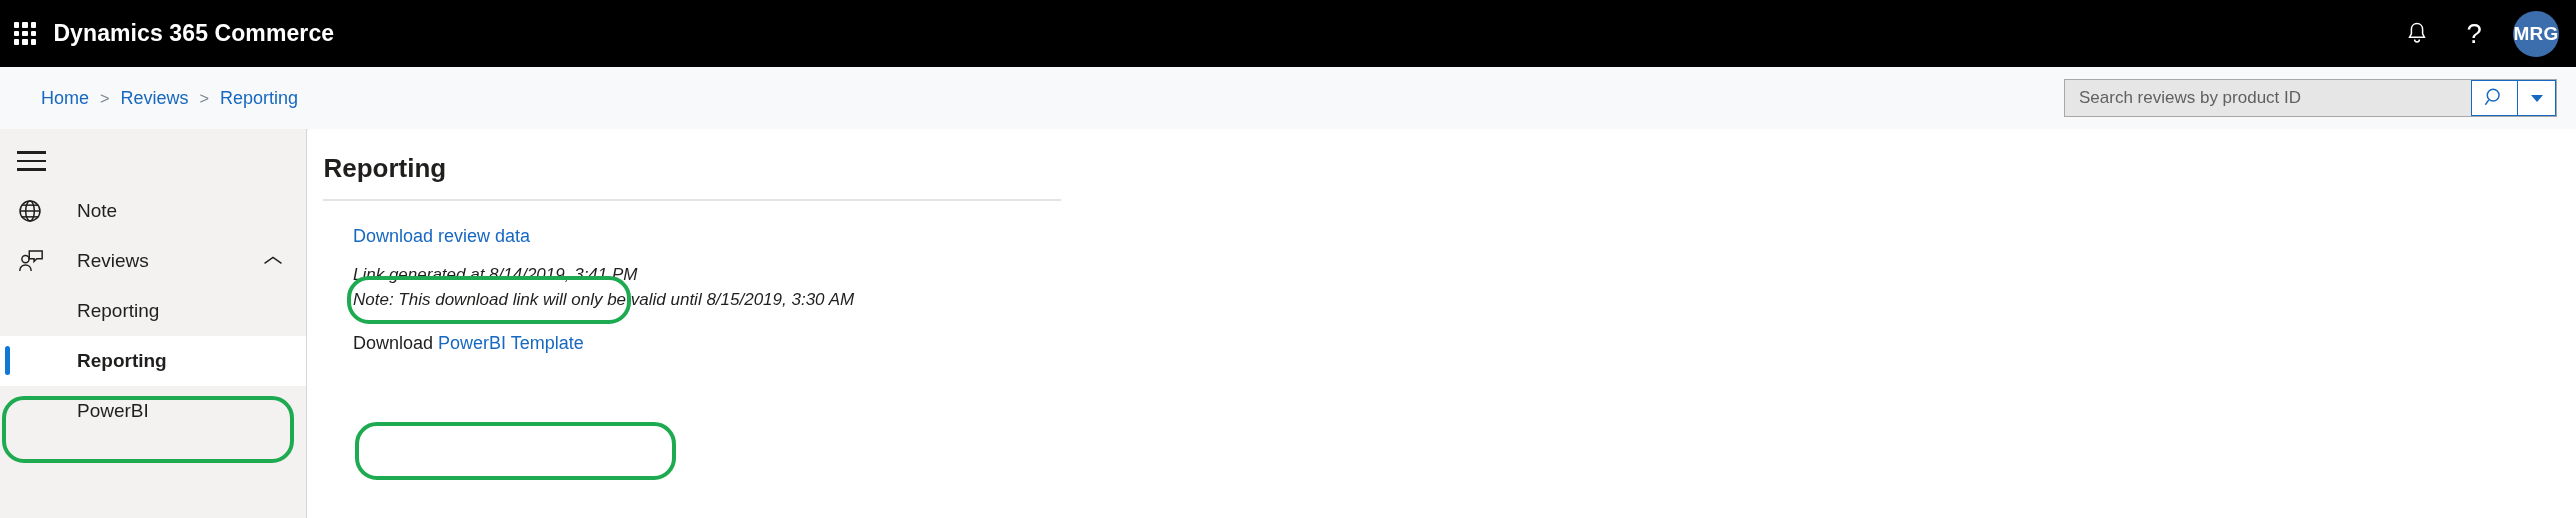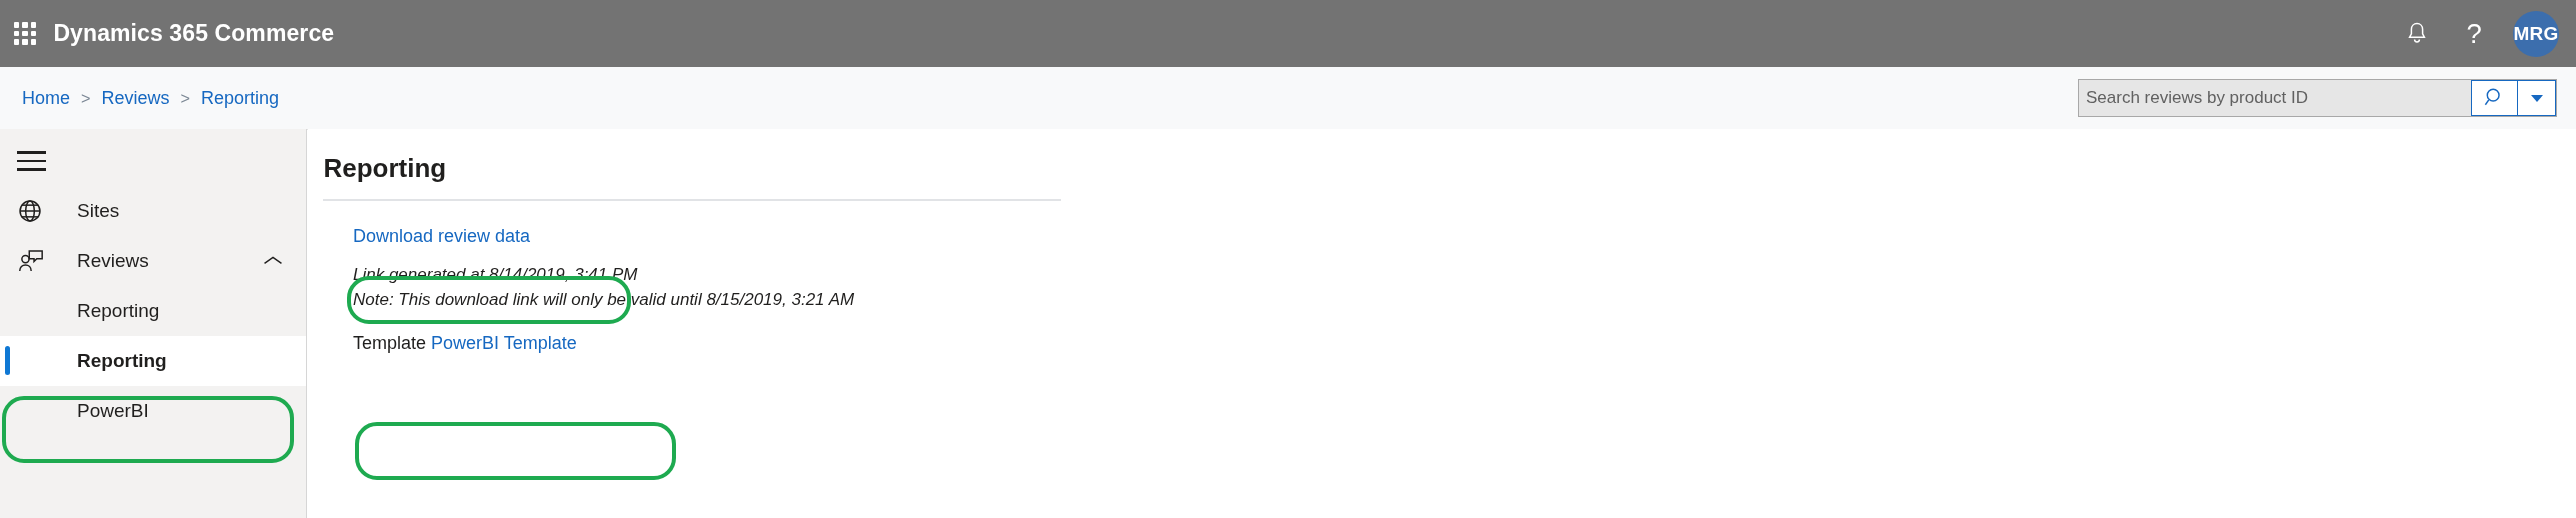--- a/index.html
+++ b/index.html
@@ -18,21 +18,21 @@
     overflow: hidden;
     background: #ffffff;
   }
 
   
   .topbar {
     position: absolute;
     left: 0; top: 0;
     width: 2576px;
     height: 67px;
-    background: #737373;
+    background: #000000;
     display: flex;
     align-items: center;
   }
   .waffle {
     width: 26px;
     height: 26px;
     margin-left: 12px;
     margin-right: 15.4px;
     display: grid;
     grid-template-columns: repeat(3, 5.1px);
@@ -103,20 +103,21 @@
     background: #f8f9fa;
     border-bottom: 0.9px solid #e6e6e6;
     display: flex;
     align-items: center;
   }
   .breadcrumb {
     display: flex;
     align-items: center;
     padding-left: 22px;
     font-size: 18px;
+    margin-left: 19px;
   }
   .crumb {
     color: #1668c1;
     cursor: pointer;
     white-space: nowrap;
   }
   .crumb-sep {
     color: #7b8794;
     margin: 0 11px;
     font-size: 16.3px;
@@ -131,21 +132,21 @@
     box-sizing: border-box;
   }
   .search-input {
     width: 378px;
     border: none;
     outline: none;
     background: #e6e6e6;
     font-family: "Liberation Sans", sans-serif;
     font-size: 17px;
     color: #0369a1;
-    padding: 0 7px;
+    padding: 0 14px;
   }
   .search-input::placeholder { color: #616161; opacity: 1; }
   .search-btn, .search-caret-btn {
     width: 46px;
     background: #ffffff;
     border: none;
     border-left: 0.9px solid #1668c1;
     border-top: 0.9px solid #1668c1;
     border-bottom: 0.9px solid #1668c1;
     display: flex;
@@ -371,21 +372,21 @@
     <div class="nav-item">
       <span class="nav-icon">
         <svg width="26" height="26" viewBox="0 0 24 24" fill="none" stroke="#201f1e" stroke-width="1.4">
           <circle cx="12" cy="12" r="9.2"></circle>
           <ellipse cx="12" cy="12" rx="4" ry="9.2"></ellipse>
           <line x1="2.8" y1="12" x2="21.2" y2="12"></line>
           <line x1="4.3" y1="6.6" x2="19.7" y2="6.6"></line>
           <line x1="4.3" y1="17.4" x2="19.7" y2="17.4"></line>
         </svg>
       </span>
-      <span class="nav-label">Sites</span>
+      <span class="nav-label">Note</span>
     </div>
 
     <div class="nav-item">
       <span class="nav-icon">
         <svg width="27.5" height="26" viewBox="0 0 26 24" fill="none" stroke="#201f1e" stroke-width="1.4">
           <circle cx="8" cy="10.2" r="3.4"></circle>
           <path d="M2.6 21.4c0-3.4 2.4-5.7 5.4-5.7s5.4 2.3 5.4 5.7"></path>
           <path d="M11.6 2.6h12.2v7.2h-5.1l-2.6 2.6V9.8h-4.5z"></path>
         </svg>
       </span>
@@ -415,25 +416,25 @@
     <div class="page-title">Reporting</div>
     <div class="title-rule"></div>
 
 
     <div class="link-row">
       <span class="dl-link">Download review data</span>
     </div>
 
     <div class="note-block">
       <div>Link generated at 8/14/2019, 3:41 PM</div>
-      <div>Note: This download link will only be valid until 8/15/2019, 3:21 AM</div>
+      <div>Note: This download link will only be valid until 8/15/2019, 3:30 AM</div>
     </div>
 
     <div class="pbi-row">
-      <span>Template </span><span class="pbi-link">PowerBI Template</span>
+      <span>Download </span><span class="pbi-link">PowerBI Template</span>
     </div>
   </div>
 
   <div class="annot" id="annot-sidebar"></div>
   <div class="annot" id="annot-review-dl"></div>
   <div class="annot" id="annot-pbi"></div>
 
 </div>
 
 

